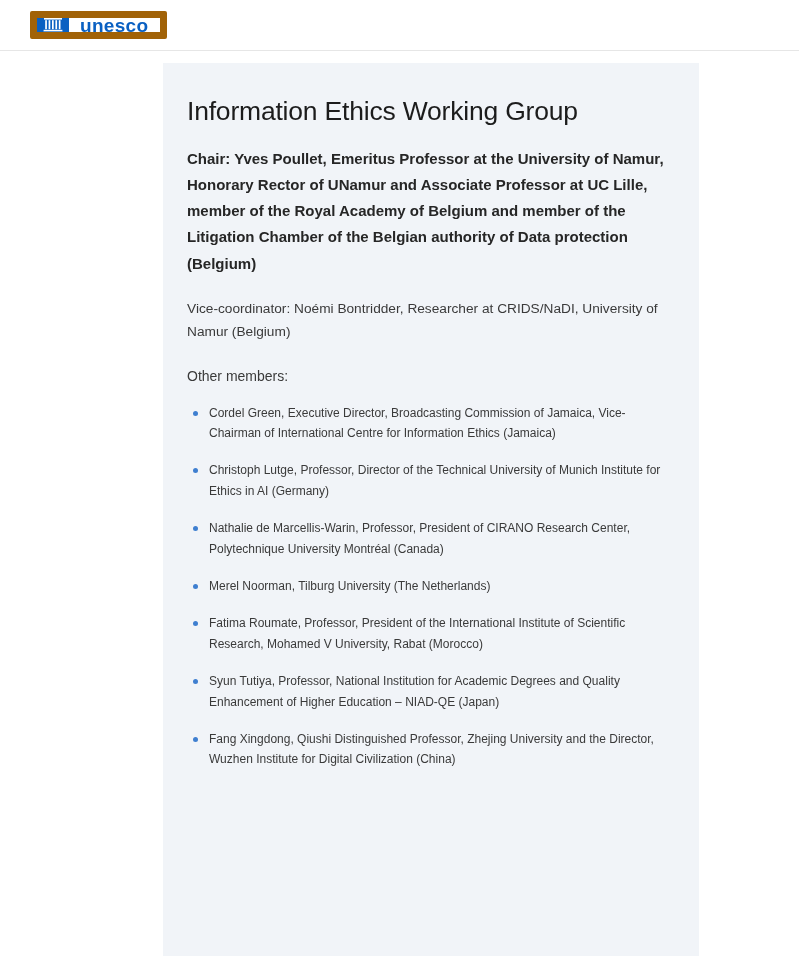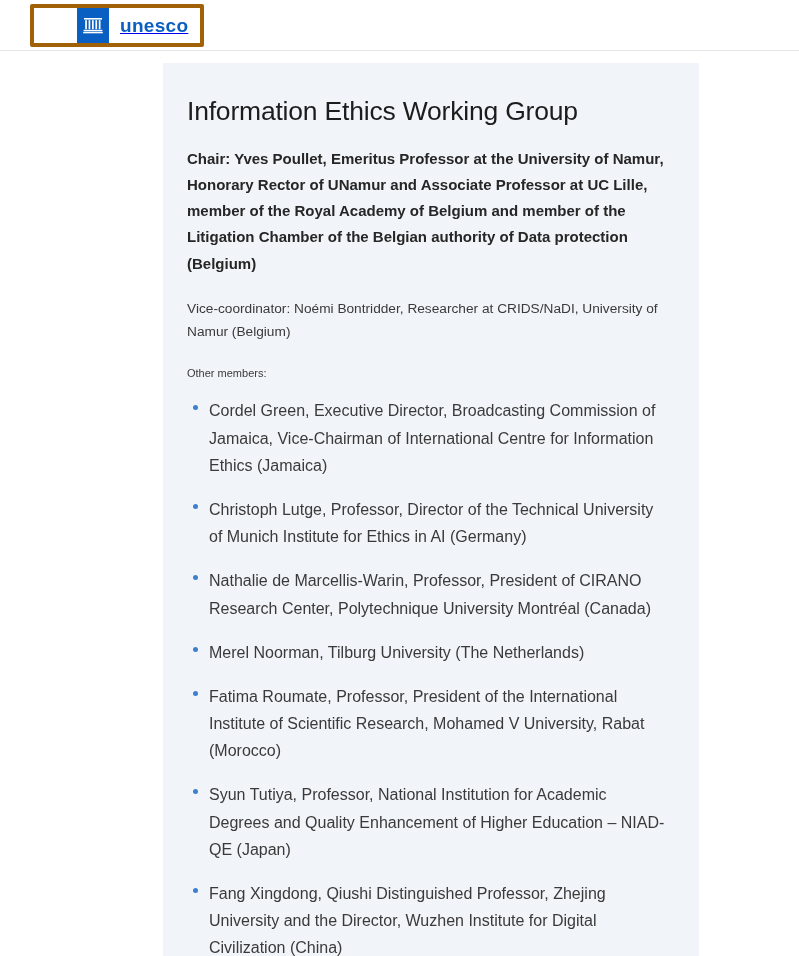--- a/index.html
+++ b/index.html
@@ -21,27 +21,26 @@
     border-bottom: 1px solid #e6e6e6;
     display: flex;
     align-items: center;
     padding-left: 30px;
     box-sizing: border-box;
     background: #ffffff;
   }
   .logo {
     display: flex;
     align-items: stretch;
-    border: 4px solid #a16207;
+    border: 7px solid #a16207;
     border-radius: 2px;
-    height: 43px;
+    height: 28px;
     box-sizing: border-box;
     overflow: hidden;
     background: #ffffff;
-    padding-left: 43px;
   }
   .logo-mark {
     width: 32px;
     background: #0a60c2;
     display: flex;
     align-items: center;
     justify-content: center;
     flex: none;
   }
   .logo-mark svg { display: block; }
@@ -85,34 +84,34 @@
     color: #262626;
     margin: 0 0 20px 0;
   }
   p.para {
     font-size: 13.7px;
     line-height: 1.74;
     color: #3a3a3a;
     margin: 15px 0 20px 0;
   }
   p.members-label {
-    font-size: 11px;
+    font-size: 14px;
     line-height: 1.74;
     color: #3a3a3a;
     margin: 0 0 14px 0;
   }
   ul.member-list {
     list-style: none;
     margin: 0;
     padding: 0 0 0 6px;
   }
   ul.member-list li {
     position: relative;
     padding-left: 16px;
-    font-size: 16px;
+    font-size: 12px;
     line-height: 1.70;
     color: #3a3a3a;
     margin-bottom: 17px;
   }
   ul.member-list li:last-child { margin-bottom: 0; }
   ul.member-list li::before {
     content: "";
     position: absolute;
     left: 0;
     top: 8px;

